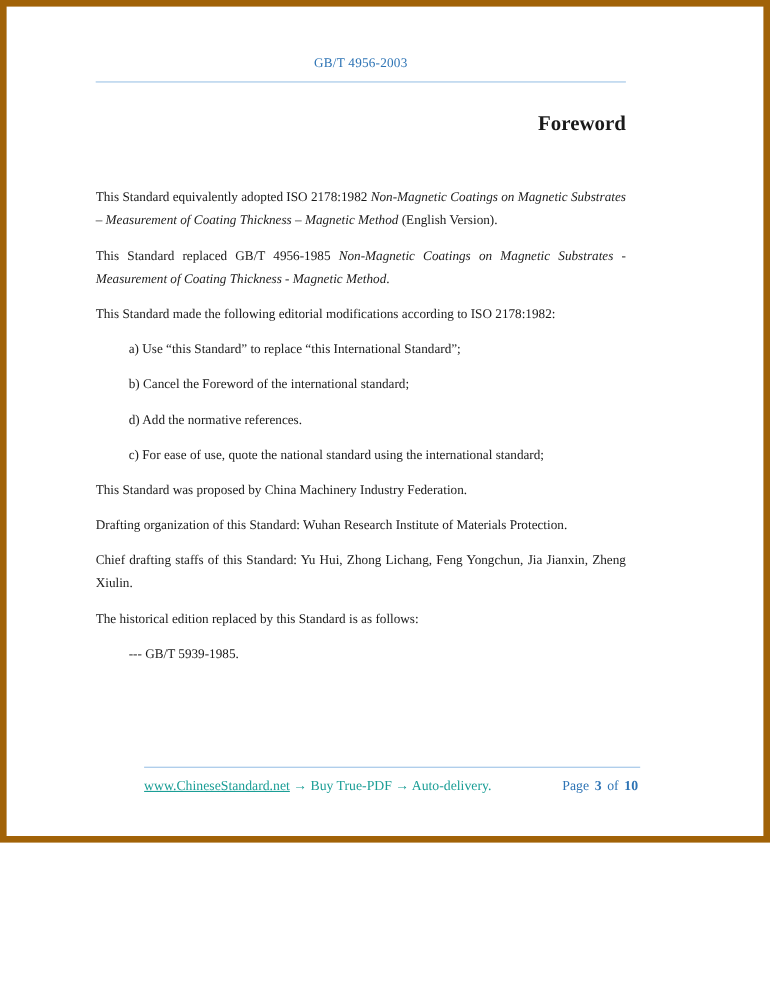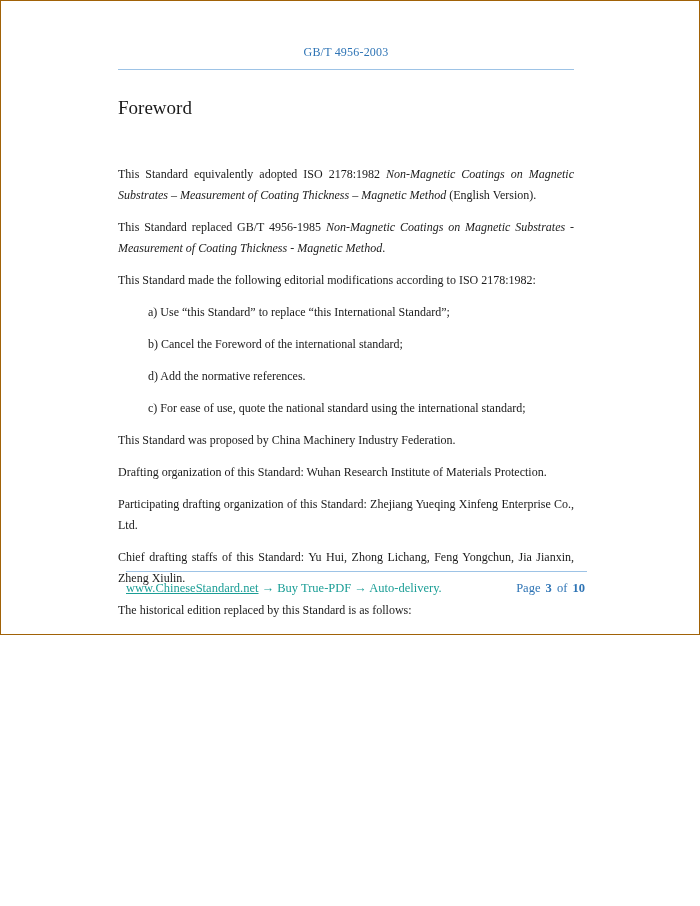--- a/index.html
+++ b/index.html
@@ -6,40 +6,40 @@
     --header-blue:#2E74B5;
     --rule-blue:#9DC3E6;
     --body-text:#1a1a1a;
     --footer-teal:#1B9E96;
     --page-number-blue:#2E74B5;
   }
   html,body{margin:0;padding:0;}
   body{background:#ffffff;}
   .page{
     position:relative;
-    width:700px;height:635px;
+    width:700px;height:766px;
     box-sizing:border-box;
-    padding:44px 125px 0 117px;
+    padding:44px 125px 0 81px;
     background:#ffffff;
-    border:1px solid #a16207;
+    border:6px solid #a16207;
     font-family:"Liberation Serif","DejaVu Serif",serif;
     color:var(--body-text);
   }
   .header-text{
     text-align:center;
     color:var(--header-blue);
     font-size:12px;
     letter-spacing:0.2px;
   }
   .rule{border:none;border-top:1px solid var(--rule-blue);margin:0;}
   .header-rule{margin-top:9px;}
   .doc-title{
-    text-align:left;
+    text-align:right;
     font-size:19px;
-    font-weight:normal;
+    font-weight:bold;
     margin:27px 0 0 0;
   }
   .doc-body{margin-top:45px;}
   .para{
     font-size:12px;
     line-height:21px;
     margin:0 0 11px 0;
     text-align:justify;
   }
   .para.indent{padding-left:30px;text-align:left;}
@@ -73,21 +73,20 @@
   <main class="doc-body" id="doc-body">
       <p class="para"><span>This Standard equivalently adopted ISO 2178:1982 </span><span class="italic">Non-Magnetic Coatings on Magnetic Substrates – Measurement of Coating Thickness – Magnetic Method</span><span> (English Version).</span></p>
       <p class="para"><span>This Standard replaced GB/T 4956-1985 </span><span class="italic">Non-Magnetic Coatings on Magnetic Substrates - Measurement of Coating Thickness - Magnetic Method</span><span>.</span></p>
       <p class="para"><span>This Standard made the following editorial modifications according to ISO 2178:1982:</span></p>
       <p class="para indent"><span>a) Use “this Standard” to replace “this International Standard”;</span></p>
       <p class="para indent"><span>b) Cancel the Foreword of the international standard;</span></p>
       <p class="para indent"><span>d) Add the normative references.</span></p>
       <p class="para indent"><span>c) For ease of use, quote the national standard using the international standard;</span></p>
       <p class="para"><span>This Standard was proposed by China Machinery Industry Federation.</span></p>
       <p class="para"><span>Drafting organization of this Standard: Wuhan Research Institute of Materials Protection.</span></p>
-      <p class="para"><span>Participating drafting organization of this Standard: Zhejiang Yueqing Xinfeng Enterprise Co., Ltd.</span></p>
       <p class="para"><span>Chief drafting staffs of this Standard: Yu Hui, Zhong Lichang, Feng Yongchun, Jia Jianxin, Zheng Xiulin.</span></p>
       <p class="para"><span>The historical edition replaced by this Standard is as follows:</span></p>
       <p class="para indent"><span>--- GB/T 5939-1985.</span></p>
     </main>
 
   <div class="footer">
     <div class="footer-left" id="footer-left"><span class="link">www.ChineseStandard.net</span><span> → Buy True-PDF → Auto-delivery.</span></div>
     <div class="footer-right" id="footer-right"><span>Page </span><span class="bold">3</span><span> of </span><span class="bold">10</span></div>
   </div>
 

